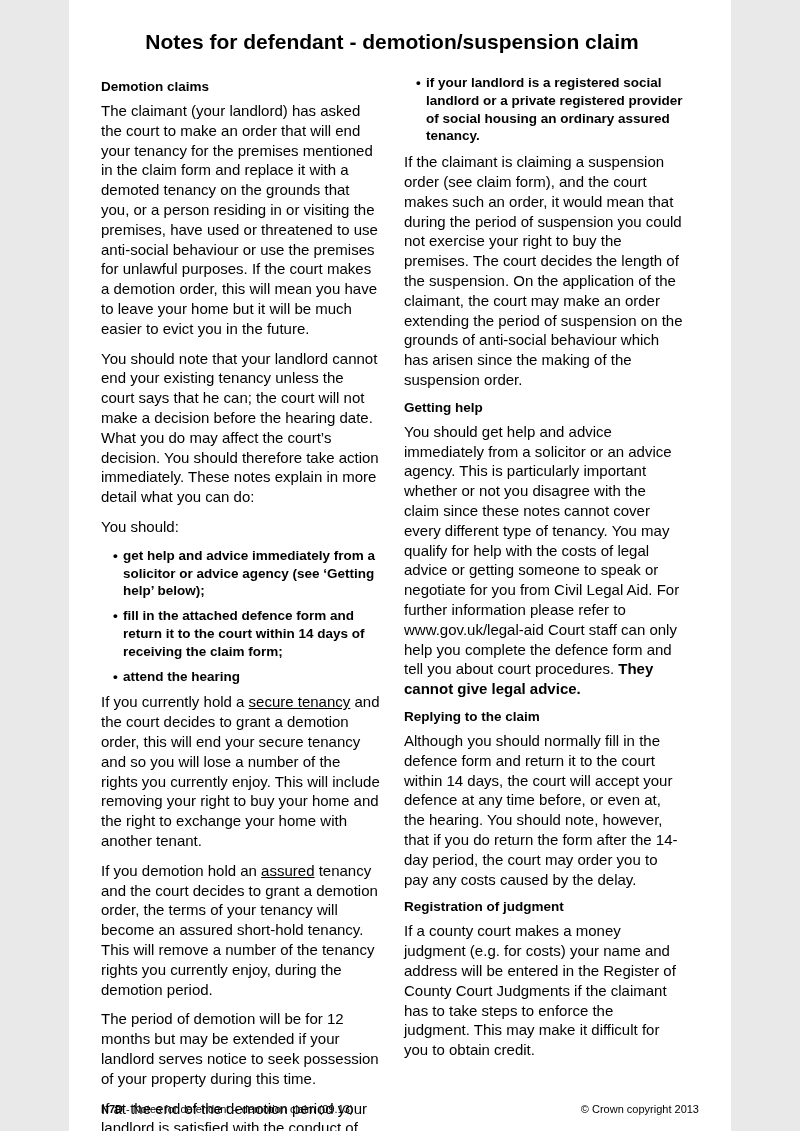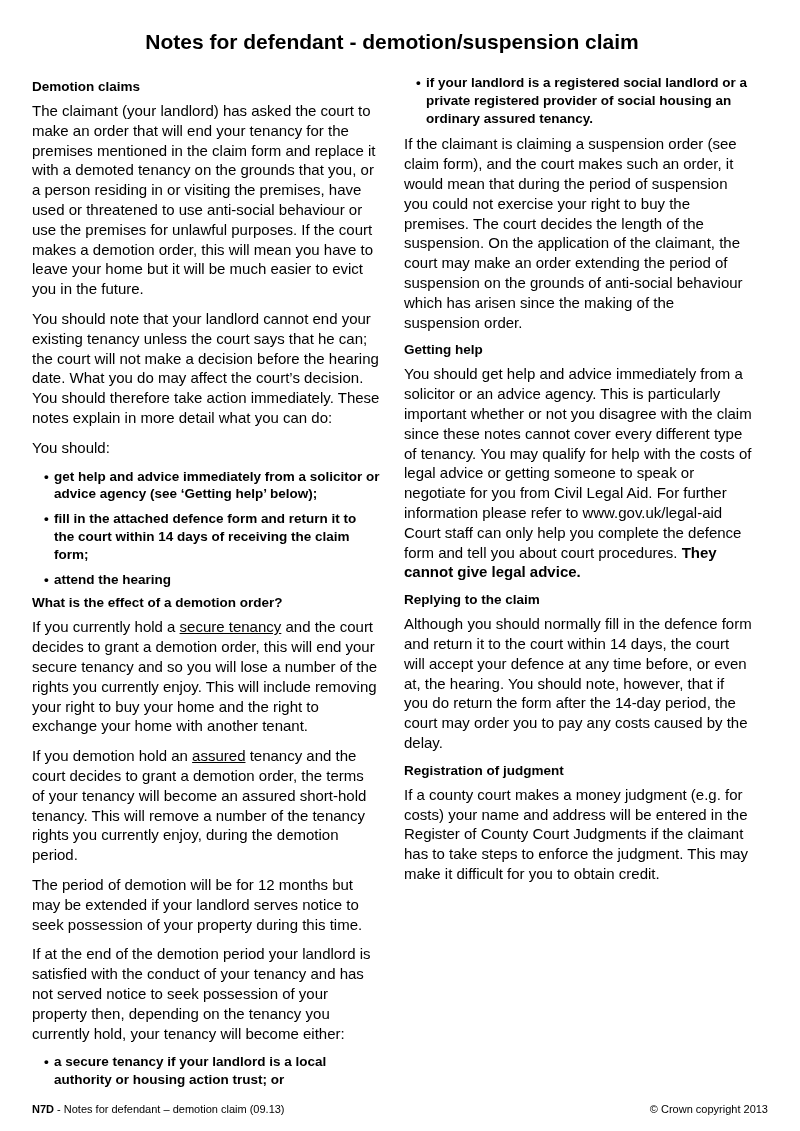--- a/index.html
+++ b/index.html
@@ -1,17 +1,17 @@
 <!DOCTYPE html>
 <html><head>
 <meta charset="utf-8">
 <style>
   html,body{margin:0;padding:0;background:#e9e9e9;}
   .page{
-    width:800px;height:1131px;margin:0 auto;background:#ffffff;color:#000;
+    width:662px;height:1131px;margin:0 auto;background:#ffffff;color:#000;
     font-family:"Liberation Sans","DejaVu Sans",sans-serif;
     box-sizing:border-box;padding:14px 48px 0 32px;position:relative;
   }
   h1{
     font-size:21px;font-weight:700;text-align:center;
     margin:16px 0 20px 0;letter-spacing:0;
   }
   .columns{display:flex;gap:24px;}
   .col{flex:1 1 0;min-width:0;}
   .col h2{font-size:13.5px;font-weight:700;margin:5px 0 7px 0;}
@@ -40,21 +40,20 @@
     <div class="col" id="col-left">
         <h2>Demotion claims</h2>
         <p><span>The claimant (your landlord) has asked the court to make an order that will end your tenancy for the premises mentioned in the claim form and replace it with a demoted tenancy on the grounds that you, or a person residing in or visiting the premises, have used or threatened to use anti-social behaviour or use the premises for unlawful purposes. If the court makes a demotion order, this will mean you have to leave your home but it will be much easier to evict you in the future.</span></p>
         <p><span>You should note that your landlord cannot end your existing tenancy unless the court says that he can; the court will not make a decision before the hearing date. What you do may affect the court’s decision. You should therefore take action immediately. These notes explain in more detail what you can do:</span></p>
         <p><span>You should:</span></p>
         <ul>
           <li><span>get help and advice immediately from a solicitor or advice agency (see ‘Getting help’ below);</span></li>
           <li><span>fill in the attached defence form and return it to the court within 14 days of receiving the claim form;</span></li>
           <li><span>attend the hearing</span></li>
         </ul>
-        <h2>What is the effect of a demotion order?</h2>
         <p><span>If you currently hold a </span><span class="u">secure tenancy</span><span> and the court decides to grant a demotion order, this will end your secure tenancy and so you will lose a number of the rights you currently enjoy. This will include removing your right to buy your home and the right to exchange your home with another tenant.</span></p>
         <p><span>If you demotion hold an </span><span class="u">assured</span><span> tenancy and the court decides to grant a demotion order, the terms of your tenancy will become an assured short-hold tenancy. This will remove a number of the tenancy rights you currently enjoy, during the demotion period.</span></p>
         <p><span>The period of demotion will be for 12 months but may be extended if your landlord serves notice to seek possession of your property during this time.</span></p>
         <p><span>If at the end of the demotion period your landlord is satisfied with the conduct of your tenancy and has not served notice to seek possession of your property then, depending on the tenancy you currently hold, your tenancy will become either:</span></p>
         <ul>
           <li><span>a secure tenancy if your landlord is a local authority or housing action trust; or</span></li>
         </ul>
       </div>
     <div class="col" id="col-right">
         <ul>

